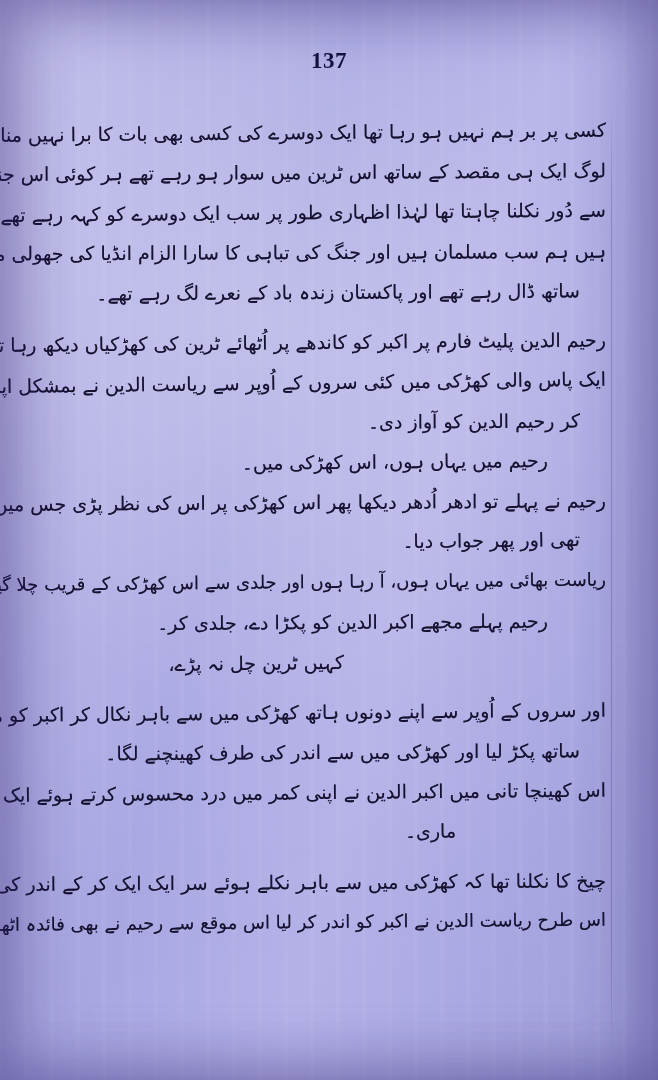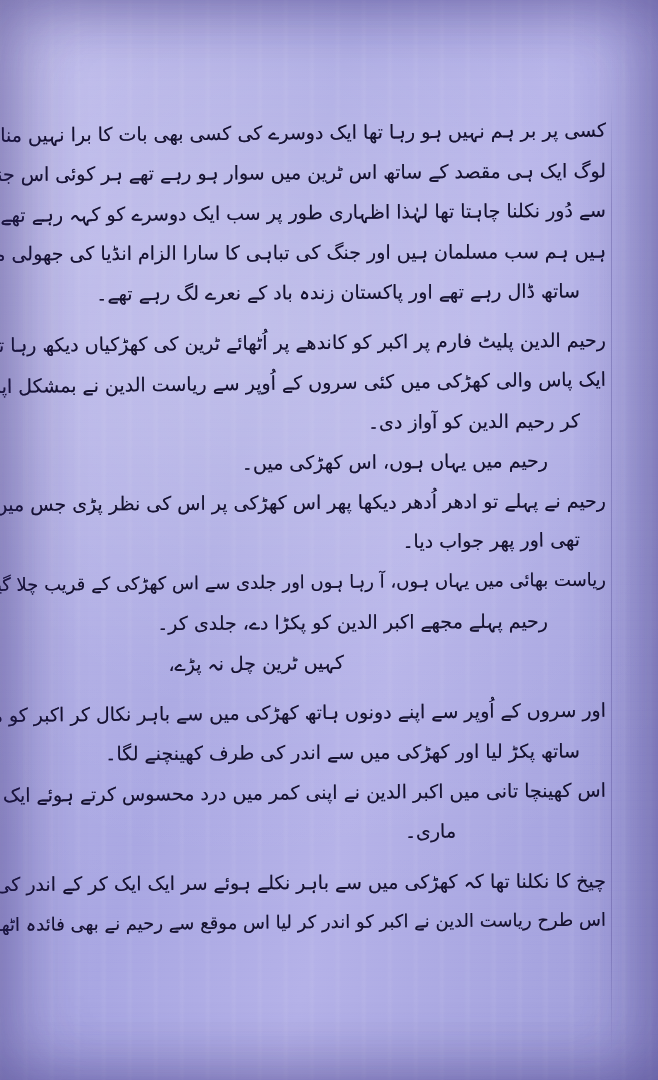--- a/index.html
+++ b/index.html
@@ -122,20 +122,21 @@
   .sk4 { transform: rotate(-0.25deg); }
 </style>
 </head>
 <body>
 
 <div class="page">
 
   <div class="scan-streaks"></div>
   <div class="margin-rule"></div>
 
+  <div class="page-number">137</div>
 
   <div class="body-text">
     <div class="line sk1">کسی پر بر ہم نہیں ہو رہا تھا ایک دوسرے کی کسی بھی بات کا برا نہیں منا رہے تھے سب</div>
     <div class="line sk2">لوگ ایک ہی مقصد کے ساتھ اس ٹرین میں سوار ہو رہے تھے ہر کوئی اس جنگ زدہ علاقے</div>
     <div class="line sk1">سے دُور نکلنا چاہتا تھا لہٰذا اظہاری طور پر سب ایک دوسرے کو کہہ رہے تھے ہم سب ایک</div>
     <div class="line sk4">ہیں ہم سب مسلمان ہیں اور جنگ کی تباہی کا سارا الزام انڈیا کی جھولی میں وزنی گالیوں کے</div>
     <div class="line sk2 indent">ساتھ ڈال رہے تھے اور پاکستان زندہ باد کے نعرے لگ رہے تھے۔</div>
     <div class="line sk1 gap-above">رحیم الدین پلیٹ فارم پر اکبر کو کاندھے پر اُٹھائے ٹرین کی کھڑکیاں دیکھ رہا تھا آخر کار</div>
     <div class="line sk3">ایک پاس والی کھڑکی میں کئی سروں کے اُوپر سے ریاست الدین نے بمشکل اپنا سر باہر نکال</div>
     <div class="line sk2 indent">کر رحیم الدین کو آواز دی۔</div>

